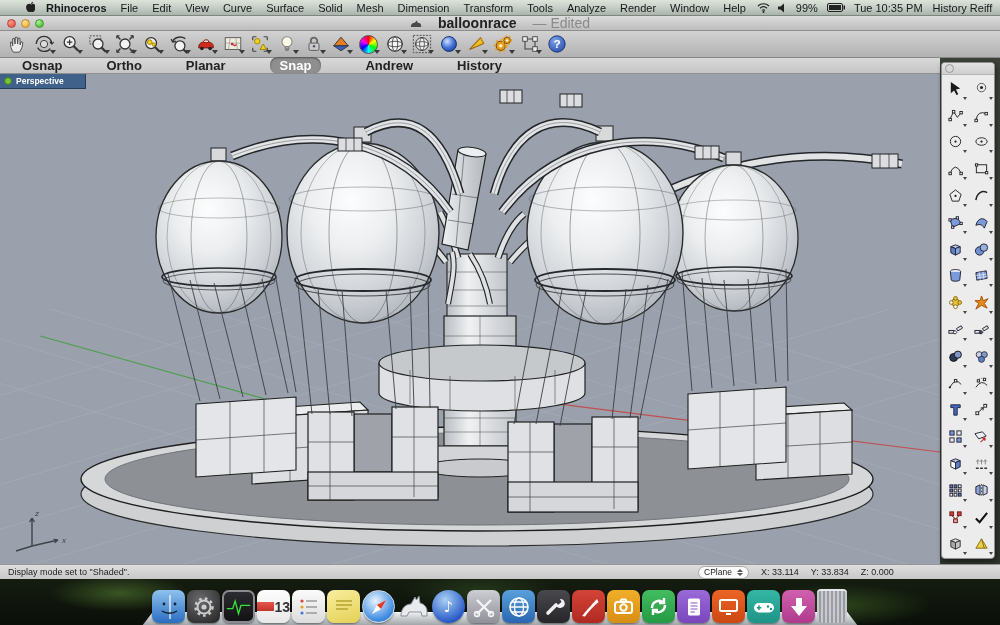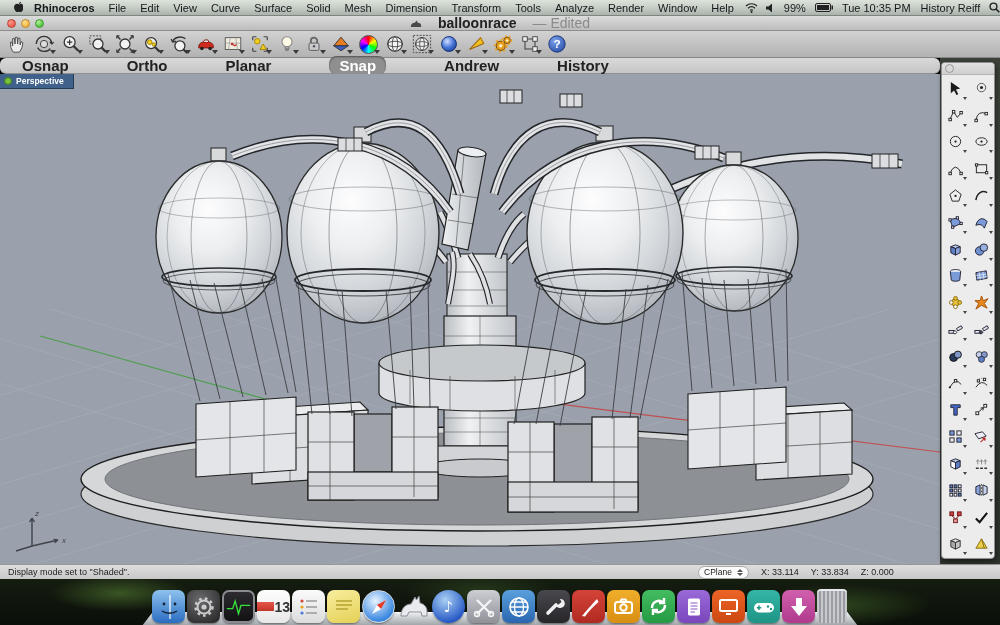--- a/index.html
+++ b/index.html
@@ -1,20 +1,20 @@
 <!DOCTYPE html>
 <html><head>
 <meta charset="utf-8">
 <style>
   html,body{margin:0;padding:0;background:#000;}
   #screen{position:relative;width:1000px;height:625px;overflow:hidden;font-family:"Liberation Sans",sans-serif;-webkit-font-smoothing:antialiased;}
   
   #menubar{height:16px;display:flex;align-items:center;font-size:11px;color:#16181a;
     background:linear-gradient(180deg,#dde3da 0%,#c3ccc4 55%,#aab4ac 100%);
-    border-bottom:1px solid #7f867f;padding:0 8px;box-sizing:border-box;}
+    border-bottom:1px solid #7f867f;padding:0 20px;box-sizing:border-box;}
   #menubar .menu{padding:0 7px;white-space:nowrap;}
   #menubar .appname{font-weight:bold;}
   #menubar .spacer{flex:1;}
   #menubar .statxt{padding:0 5px;white-space:nowrap;}
   .mbicon{display:inline-flex;align-items:center;justify-content:center;padding:0 4px;}
   
   #titlebar{height:14px;display:flex;align-items:center;position:relative;
     background:linear-gradient(180deg,#dcdcdc,#bdbdbd);border-bottom:1px solid #8d8d8d;}
   .lights{display:flex;gap:5px;margin-left:7px;}
   .light{width:9px;height:9px;border-radius:50%;box-sizing:border-box;}
@@ -27,30 +27,30 @@
   
   #toolbar{height:27px;display:flex;align-items:center;gap:3px;padding:0 5px;box-sizing:border-box;
     background:linear-gradient(180deg,#d2d2d2,#b2b2b2);border-bottom:1px solid #878787;}
   .tbi{width:24px;height:24px;position:relative;display:flex;align-items:center;justify-content:center;}
   .tbi.dd::after{content:"";position:absolute;right:0px;bottom:2px;border-left:3px solid transparent;border-right:3px solid transparent;border-top:4px solid #3a3a3a;}
   .cwheel{width:17px;height:17px;border-radius:50%;border:1px solid #555;
     background:conic-gradient(#f00,#ff0,#0f0,#0ff,#00f,#f0f,#f00);}
   
   #mainrow{display:flex;height:506px;}
   #leftcol{width:940px;display:flex;flex-direction:column;}
-  #modebar{height:15px;display:flex;align-items:center;gap:14px;
-    background:linear-gradient(180deg,#d9d9d9,#c6c6c6);border-bottom:1px solid #8f8f8f;font-size:15px;font-weight:bold;color:#222;border-radius:6px;}
+  #modebar{height:15px;display:flex;align-items:center;gap:0;
+    background:linear-gradient(180deg,#d9d9d9,#c6c6c6);border-bottom:1px solid #8f8f8f;font-size:13px;font-weight:bold;color:#222;}
   .mode{padding:0 0 0 0;margin-left:44px;cursor:default;}
   .mode:first-child{margin-left:22px;}
   .mode.active{background:#8f8f8f;color:#fff;border-radius:8px;padding:1px 10px;box-shadow:inset 0 1px 2px rgba(0,0,0,.45);}
   
   #viewport{position:relative;flex:1;background:#9aa1ac;overflow:hidden;}
   #viewport svg{display:block;}
   .vplabel{position:absolute;top:0;left:0;height:14px;display:flex;align-items:center;gap:4px;
-    background:#40628a;color:#fff;font-size:8.5px;font-weight:bold;padding:0 9px 0 4px;border-right:1px solid #253c57;border-bottom:1px solid #253c57;}
+    background:#40628a;color:#fff;font-size:8.5px;font-weight:bold;padding:0 21px 0 4px;border-right:1px solid #253c57;border-bottom:1px solid #253c57;}
   .vplabel .dot{width:6px;height:6px;border-radius:50%;background:#76c13e;border:1px solid #3e7a1a;}
   
   #rightcol{width:60px;background:linear-gradient(180deg,#3c423a,#2e332c);position:relative;}
   #palette{position:absolute;top:4px;left:1px;width:54px;height:497px;background:#ececec;border:1px solid #8f8f8f;border-radius:4px;box-shadow:1px 2px 5px rgba(0,0,0,.5);box-sizing:border-box;overflow:hidden;}
   #palette .ptitle{height:11px;background:linear-gradient(180deg,#e2e2e2,#cfcfcf);border-bottom:1px solid #b5b5b5;display:flex;align-items:center;}
   #palette .pclose{width:7px;height:7px;border-radius:50%;border:1px solid #9a9a9a;background:#d8d8d8;margin-left:3px;}
   #pgrid{display:grid;grid-template-columns:26px 26px;}
   .pc{height:26.8px;display:flex;align-items:center;justify-content:center;position:relative;}
   .pc::after{content:"";position:absolute;right:1px;bottom:2px;border-left:2.5px solid transparent;border-right:2.5px solid transparent;border-top:3.5px solid #444;}
   

